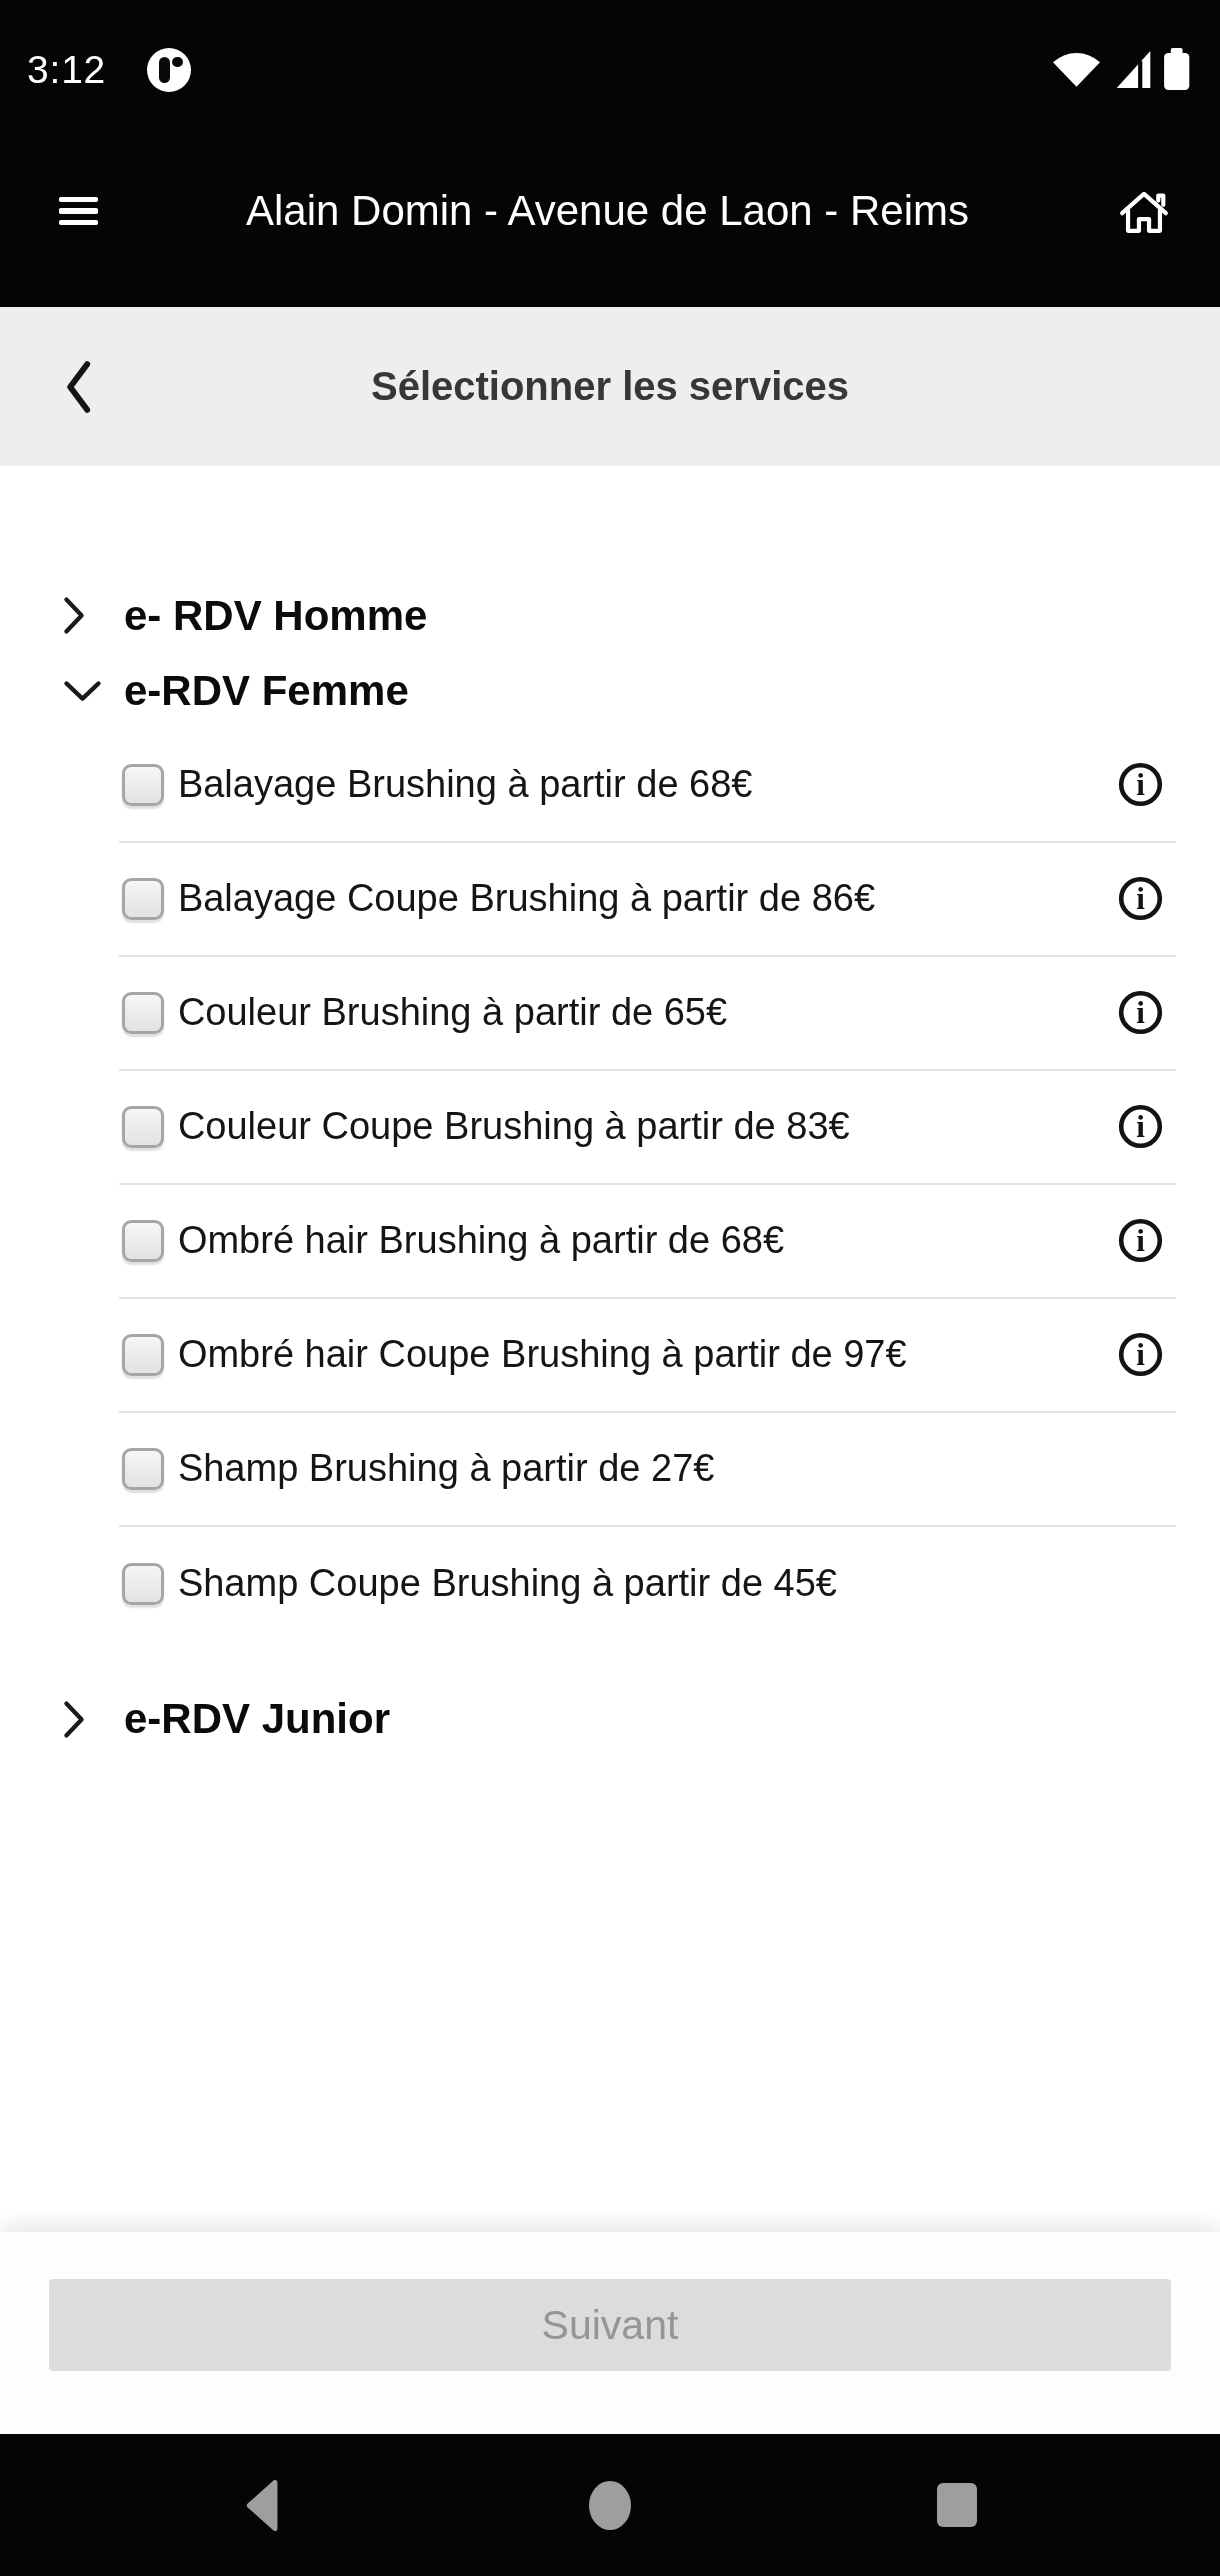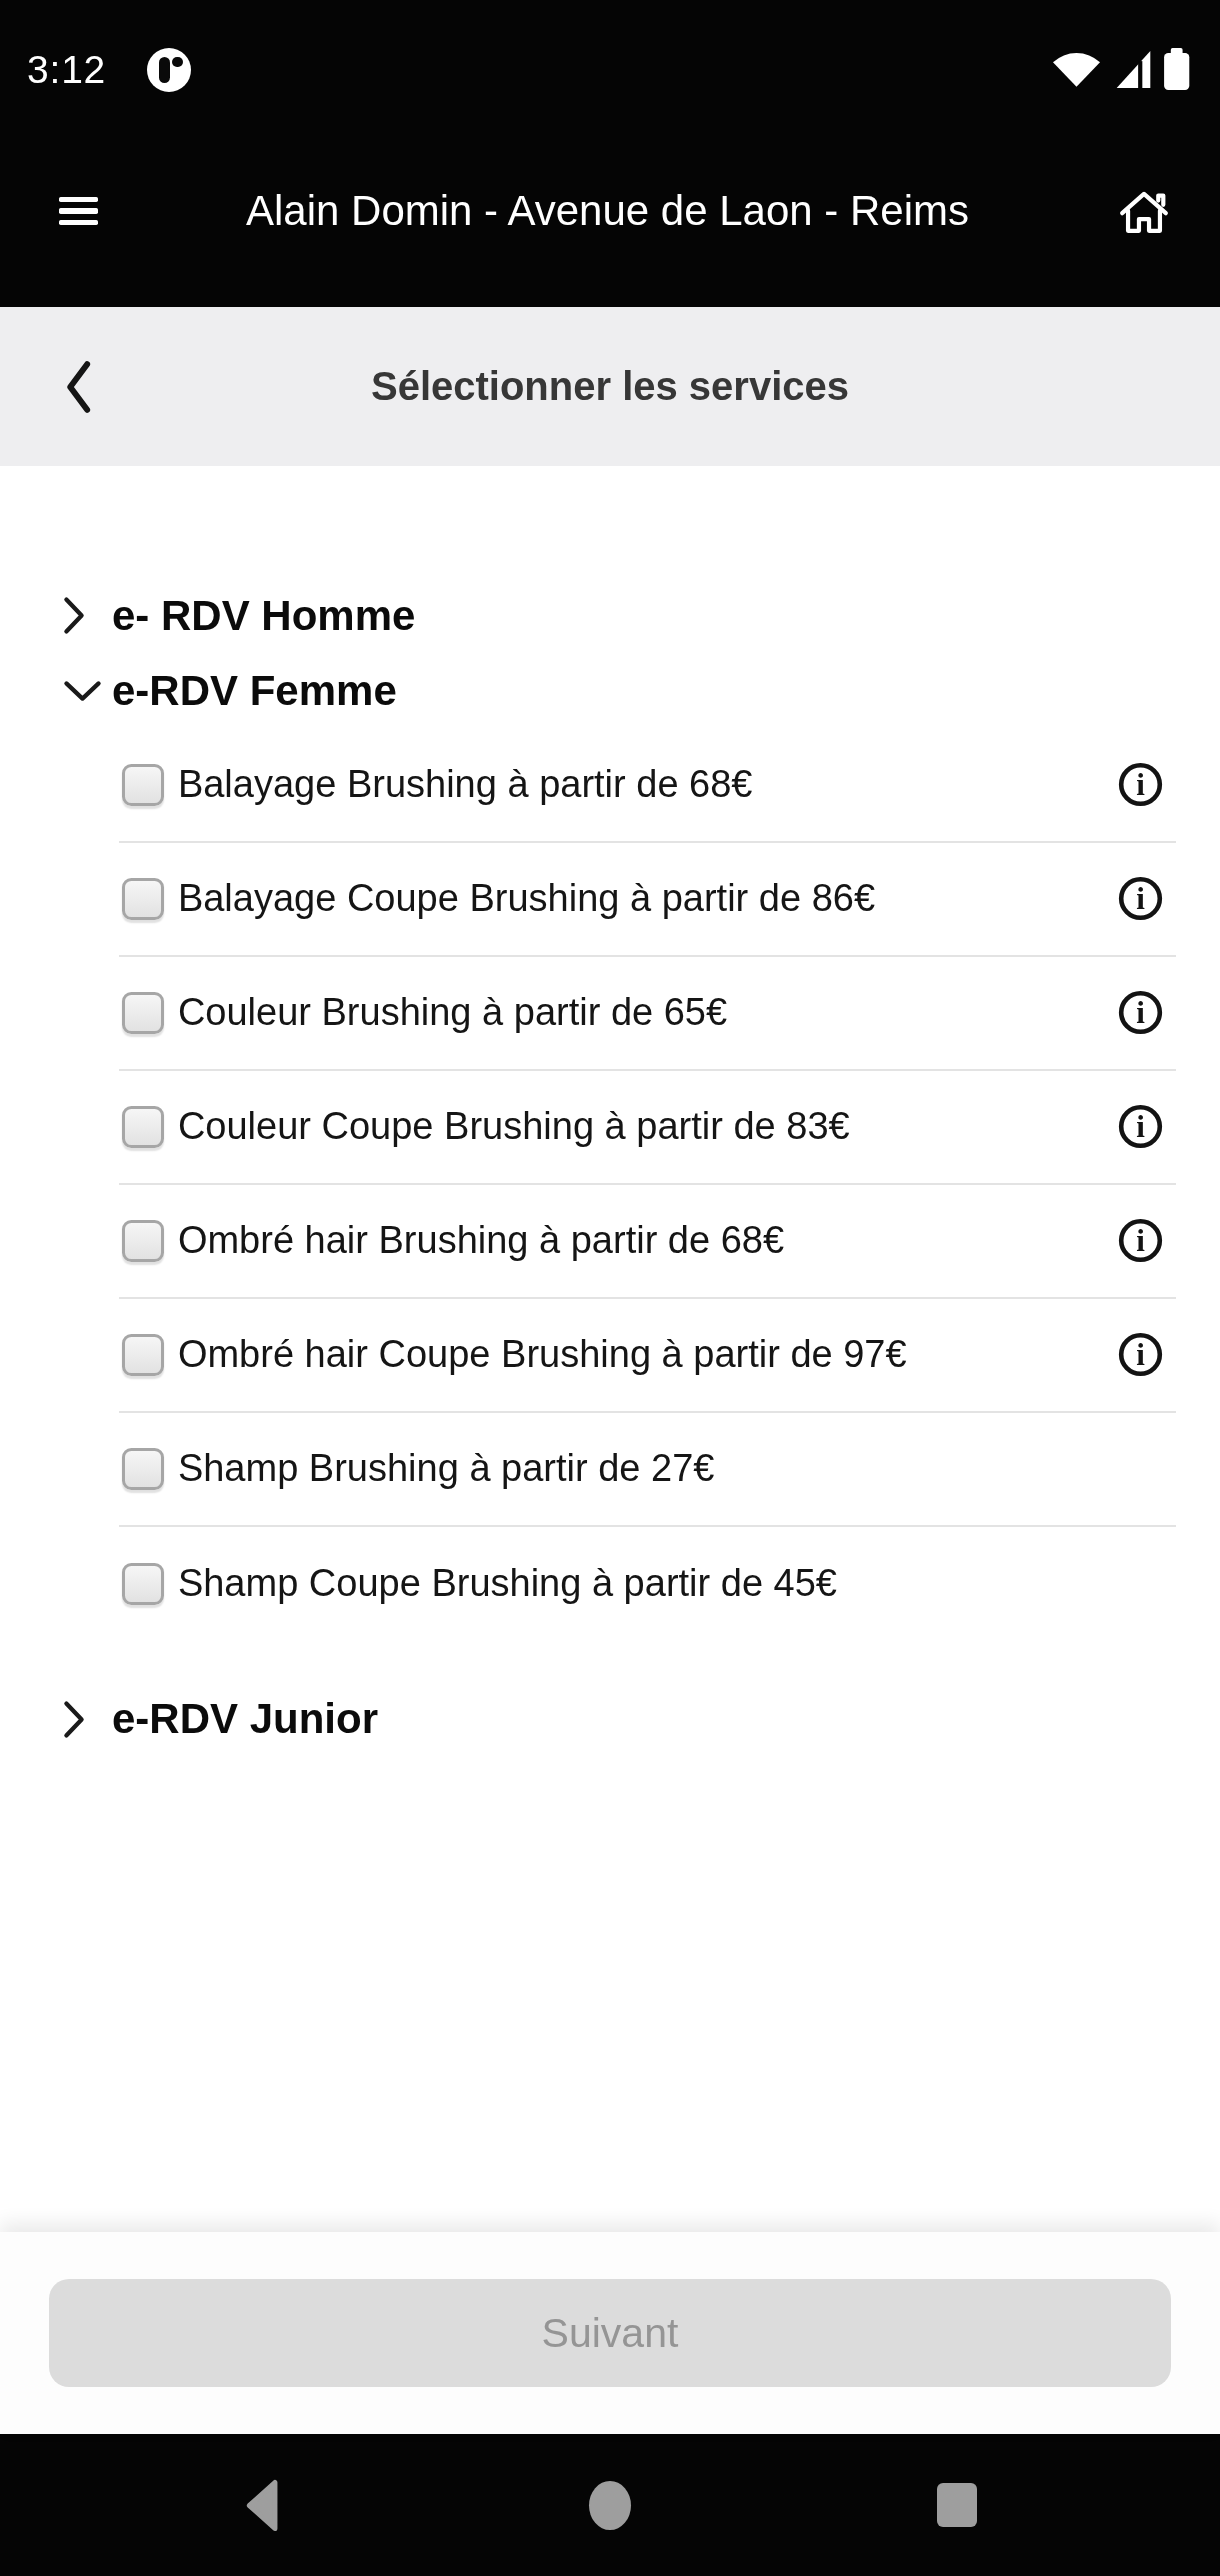--- a/index.html
+++ b/index.html
@@ -36,33 +36,33 @@
   
   .sub-header{height:159px;background:var(--subheader-bg);position:relative;display:flex;align-items:center;justify-content:center;flex:none;}
   .back-btn{position:absolute;left:66px;top:50%;transform:translateY(-50%);width:34px;height:59px;display:flex;align-items:center;cursor:pointer;}
   .sub-title{font-size:40px;color:#373737;font-weight:700;}
 
   
   .content{flex:1;background:#fff;overflow:hidden;}
   .section{margin-top:26px;}
   .section:first-child{margin-top:125px;}
   .section:last-child{margin-top:54px;}
-  .section-header{display:flex;align-items:center;padding-left:63px;height:49px;cursor:pointer;}
+  .section-header{display:flex;align-items:center;padding-left:63px;height:49px;cursor:pointer;gap:12px;}
   .chev-box{width:49px;display:flex;align-items:center;}
   .section-label{font-size:42px;font-weight:700;color:var(--section-text);}
   .section-items{margin:13.6px 44px 0 119px;}
   .service-row{height:114px;display:flex;align-items:center;border-bottom:2.5px solid var(--divider);text-align:center;}
   .service-row:last-child{border-bottom:none;}
   .checkbox{width:42px;height:42px;margin-left:2.5px;border:3.4px solid #a6a6a6;border-radius:9.3px;background:linear-gradient(#f6f6f6,#e2e2e2);box-shadow:0 2.5px 1.7px rgba(0,0,0,0.12);flex:none;cursor:pointer;}
   .service-label{margin-left:14.4px;font-size:38px;color:var(--item-text);white-space:nowrap;}
   .info-btn{margin-left:auto;margin-right:12px;width:47px;height:47px;flex:none;cursor:pointer;}
 
   
   .footer{height:202px;background:#fdfdfd;box-shadow:0 -8.5px 18.6px rgba(0,0,0,0.09);position:relative;flex:none;z-index:2;}
-  .next-btn{display:block;margin:47px 49px 0 49px;width:1122px;height:108px;border:none;border-radius:20px;background:var(--button-bg);color:var(--button-text);font-size:41px;font-family:"Liberation Sans",sans-serif;}
+  .next-btn{display:block;margin:47px 49px 0 49px;width:1122px;height:92px;border:none;border-radius:4px;background:var(--button-bg);color:var(--button-text);font-size:41px;font-family:"Liberation Sans",sans-serif;}
 
   
   .nav-bar{height:142px;background:var(--header-bg);display:flex;align-items:center;justify-content:space-between;padding:0 236px;flex:none;}
   .nav-btn{width:54px;height:54px;display:flex;align-items:center;justify-content:center;cursor:pointer;}
   .nav-home-circle{width:42px;height:49px;border-radius:50%;background:var(--nav-icon);}
   .nav-recents-square{width:40px;height:44px;border-radius:6px;background:var(--nav-icon);}
 </style>
 </head>
 <body>
 

